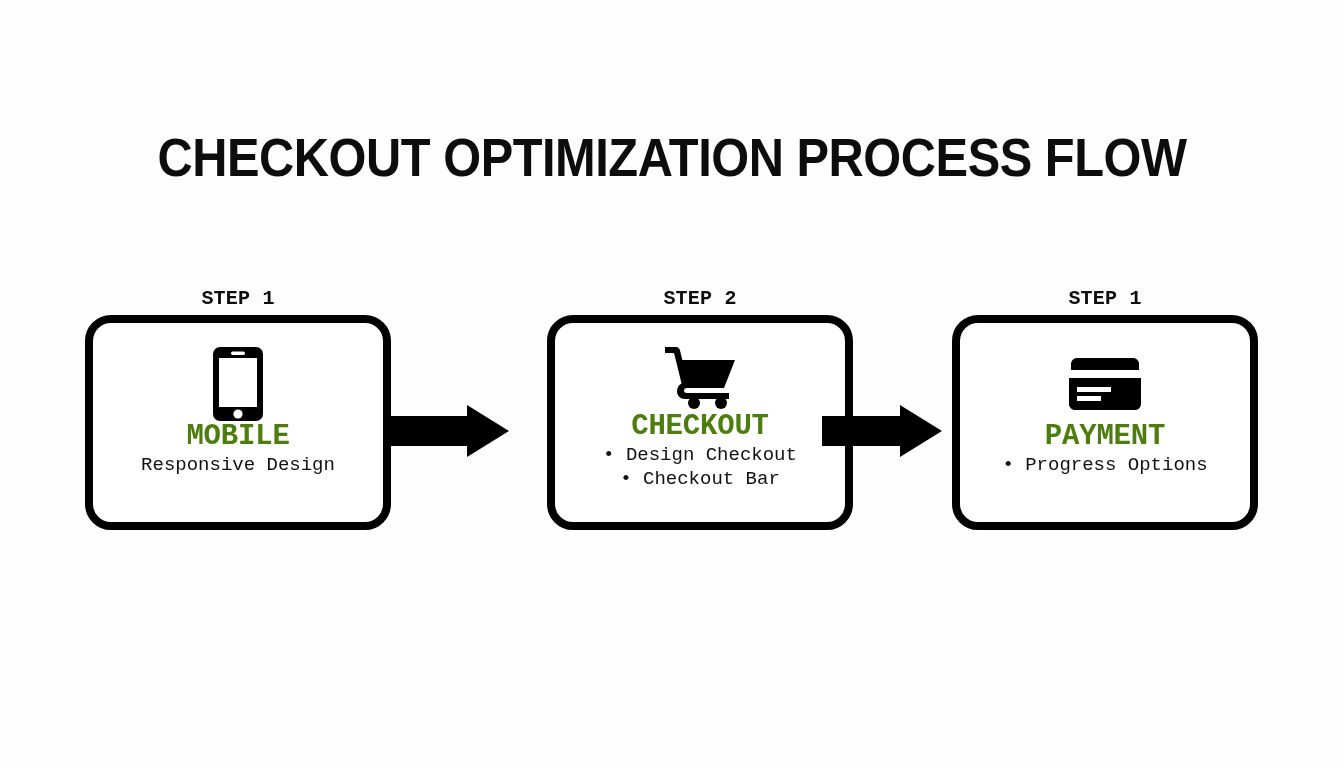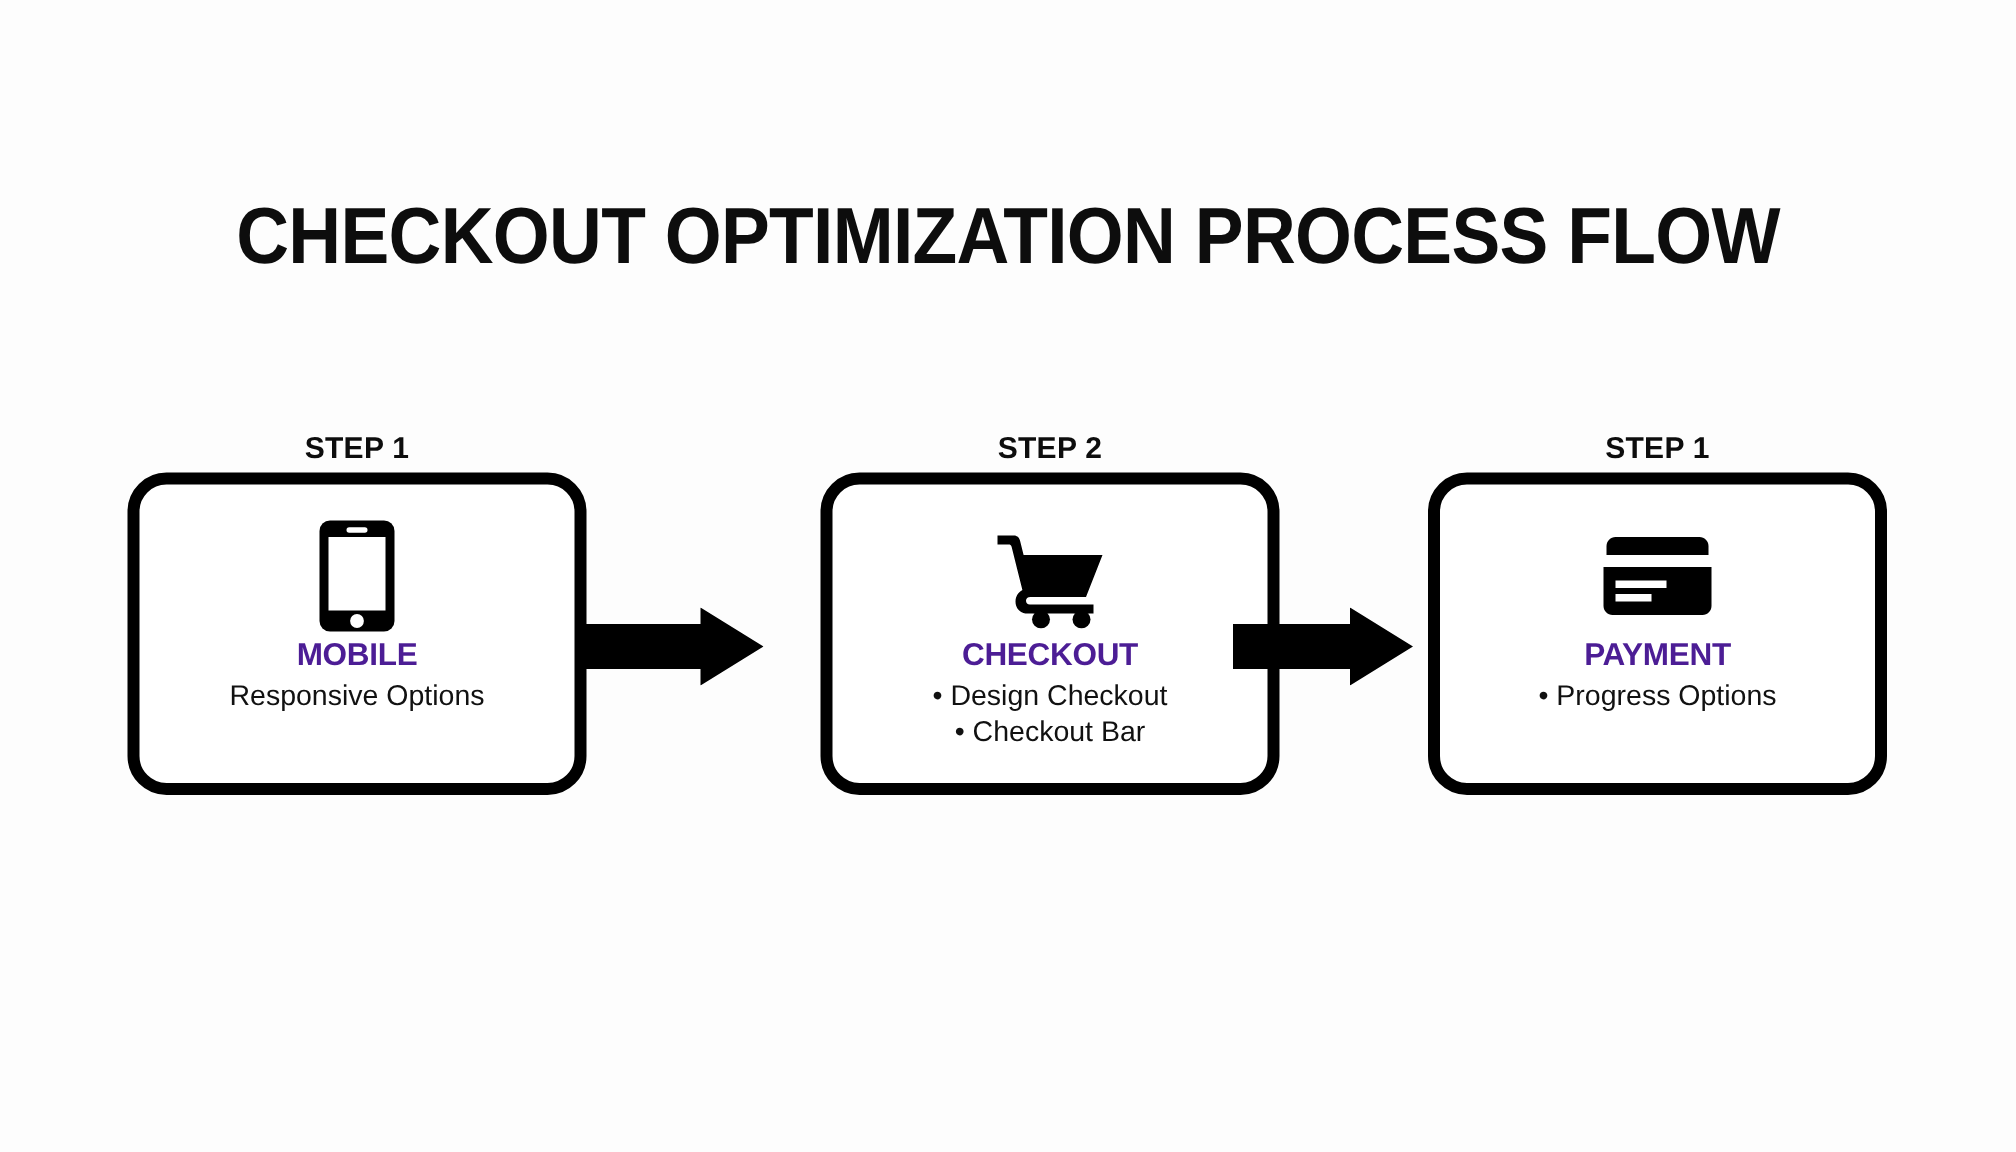--- a/index.html
+++ b/index.html
@@ -41,20 +41,21 @@
     white-space: nowrap;
   }
 
   
   .flow {
     position: absolute;
     left: 0;
     top: 0;
     width: 1336px;
     height: 768px;
+    font-family: Liberation Mono, monospace;
   }
 
   .step {
     position: absolute;
     top: 288px;
     width: 306px;
   }
   .step-1 { left: 85px; }
   .step-2 { left: 519px; margin-left: 28px; }
   .step-3 { left: 952px; }
@@ -84,37 +85,37 @@
   }
 
   .icon-wrap {
     height: 74px;
     display: flex;
     align-items: center;
     justify-content: center;
   }
 
   .card-title {
-    font-size: 21px;
+    font-size: 29px;
     font-weight: bold;
     line-height: 32px;
     letter-spacing: -0.2px;
     text-align: right;
-    color: #4c1d95;
+    color: #4d7c0f;
   }
 
   .card-lines {
     text-align: center;
     font-size: 19px;
     line-height: 24px;
     color: #111111;
   }
   .card-lines div { white-space: nowrap; }
 
-  .card.two-lines { padding-top: 28px; }
+  .card.two-lines { padding-top: 18px; }
   .card.two-lines .icon-wrap { height: 70px; }
 
   
   .arrow {
     position: absolute;
     top: 405px;
     width: 120px;
     height: 52px;
   }
   .arrow-1 { left: 389px; }
@@ -136,21 +137,21 @@
         <div class="icon-wrap">
           <svg width="52" height="76" viewBox="0 0 52 76" aria-hidden="true">
             <rect x="1" y="1" width="50" height="74" rx="7" ry="7" fill="#000000"></rect>
             <rect x="7" y="12" width="38" height="49" fill="#ffffff"></rect>
             <rect x="19" y="5.5" width="14" height="3.6" rx="1.8" fill="#ffffff"></rect>
             <circle cx="26" cy="68" r="4.6" fill="#ffffff"></circle>
           </svg>
         </div>
         <div class="card-title">MOBILE</div>
         <div class="card-lines">
-          <div>Responsive Options</div>
+          <div>Responsive Design</div>
         </div>
       </div>
     </div>
 
     <div class="arrow arrow-1">
       <svg width="120" height="52" viewBox="0 0 120 52" aria-hidden="true">
         <path d="M0,11 L78,11 L78,0 L120,26 L78,52 L78,41 L0,41 Z" fill="#000000"></path>
       </svg>
     </div>
 

